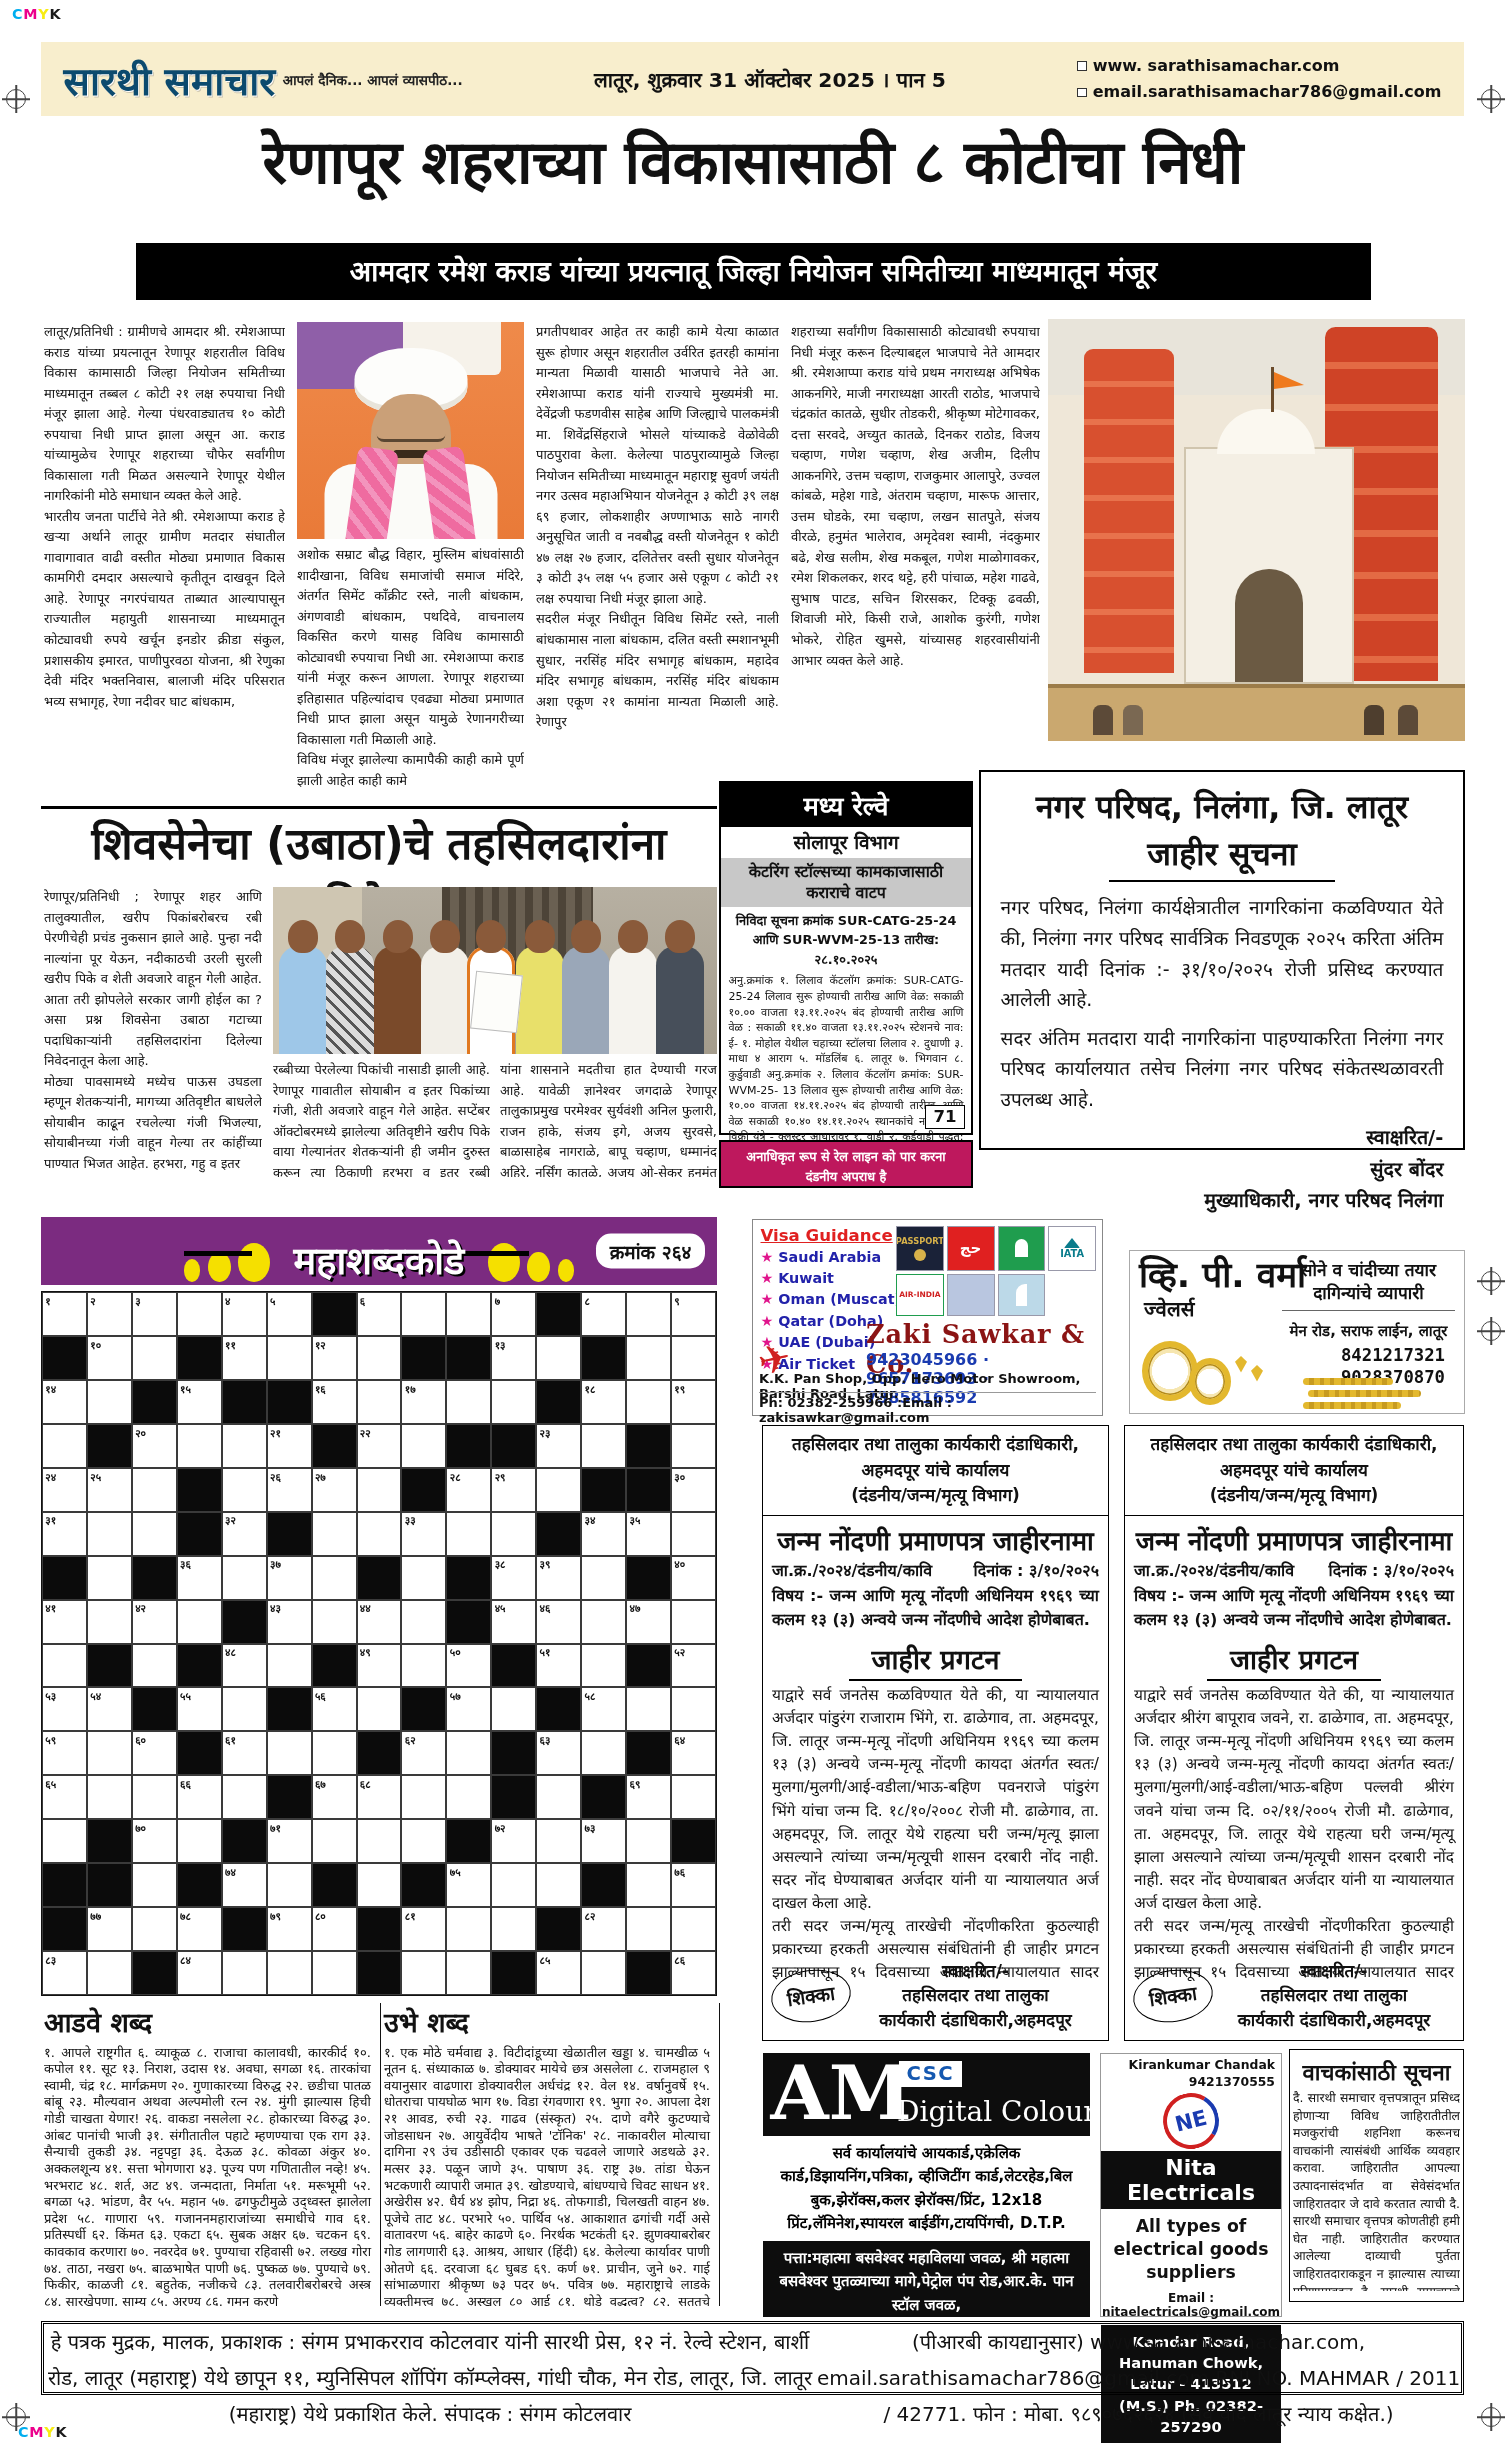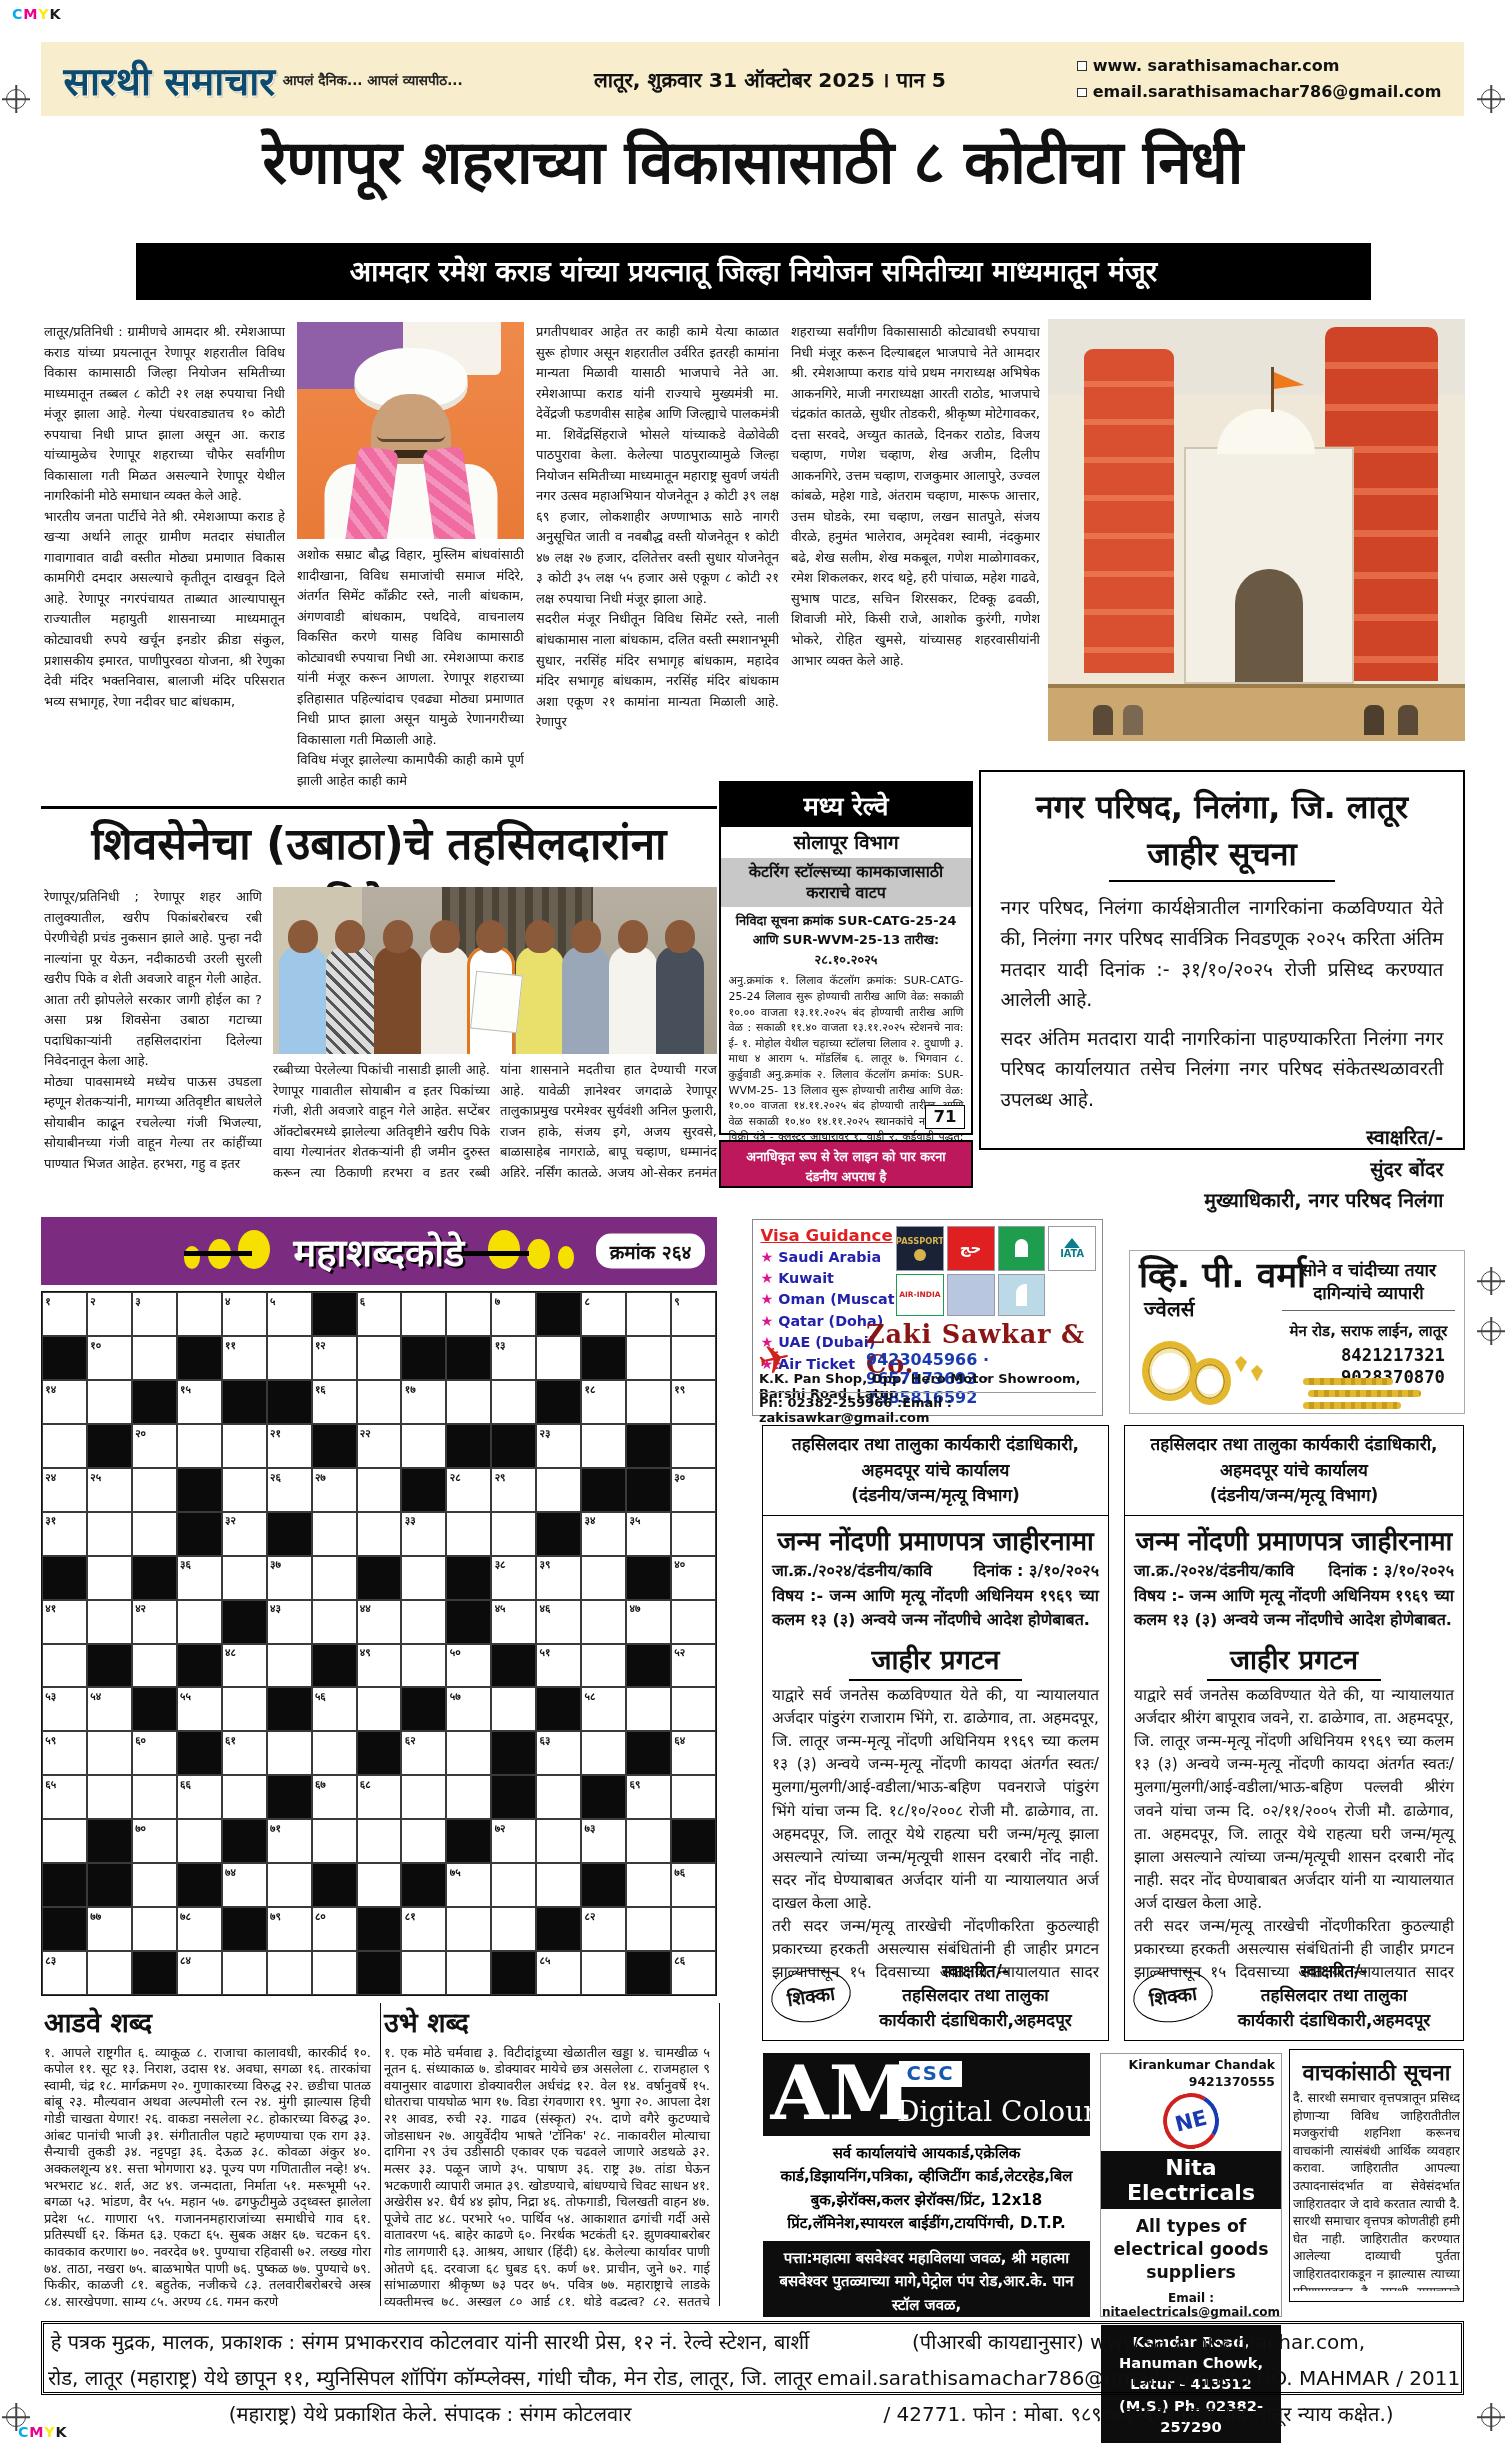--- a/index.html
+++ b/index.html
@@ -81,21 +81,21 @@
              font-size:12.8px;font-weight:bold;line-height:1.6;padding-top:4.5px;box-sizing:border-box;border:2.3px solid #000;}
 
   
   .np{left:979px;top:770px;width:486px;height:380px;border:2.3px solid #000;box-sizing:border-box;padding:10.5px 19.6px;background:#fff;}
   .np-t1{font-size:32px;font-weight:900;text-align:center;line-height:1.5;}
   .np-t2{font-size:32px;font-weight:900;text-align:center;border-bottom:2.3px solid #000;display:block;width:226px;margin:0 auto 10.5px;padding-bottom:6px;}
   .np-body{font-size:19px;line-height:1.62;text-align:justify;}
   .np-sig{text-align:right;font-size:19.6px;font-weight:bold;line-height:1.6;margin-top:7.5px;}
 
   
-  .cw-band{left:41px;top:1217px;width:676px;height:68px;background:#7b2b80;display:flex;align-items:center;justify-content:center;}
+  .cw-band{left:41px;top:1217px;width:676px;height:68px;background:#7b2b80;display:flex;align-items:flex-end;justify-content:center;}
   .cw-title{color:#fff;font-size:38px;font-weight:900;text-shadow:2.3px 2.3px 0 #000;padding:0 19.6px;position:relative;z-index:2;}
   .cw-line{position:absolute;top:50%;height:4.5px;background:#000;width:68px;z-index:1;}
   .dot{border-radius:50%;background:#f5e000;display:inline-block;margin:0 3.8px;}
   .d1{width:16.6px;height:22.6px}.d2{width:22.6px;height:30px}.d3{width:32px;height:39px}
   .cw-num-pill{position:absolute;right:12px;top:50%;transform:translateY(-50%);background:#fff;border-radius:15px;
                font-size:19px;font-weight:900;padding:4.5px 13.6px;}
   .cw-grid{left:41px;top:1291px;width:676px;height:705px;display:grid;grid-template-columns:repeat(15,1fr);grid-template-rows:repeat(16,1fr);
            border:1.5px solid #111;box-sizing:border-box;background:#fff;}
   .cw-cell{border:0.8px solid #3a3a3a;position:relative;background:#fff;}
   .cw-cell.b{background:#0b0b0b;}

